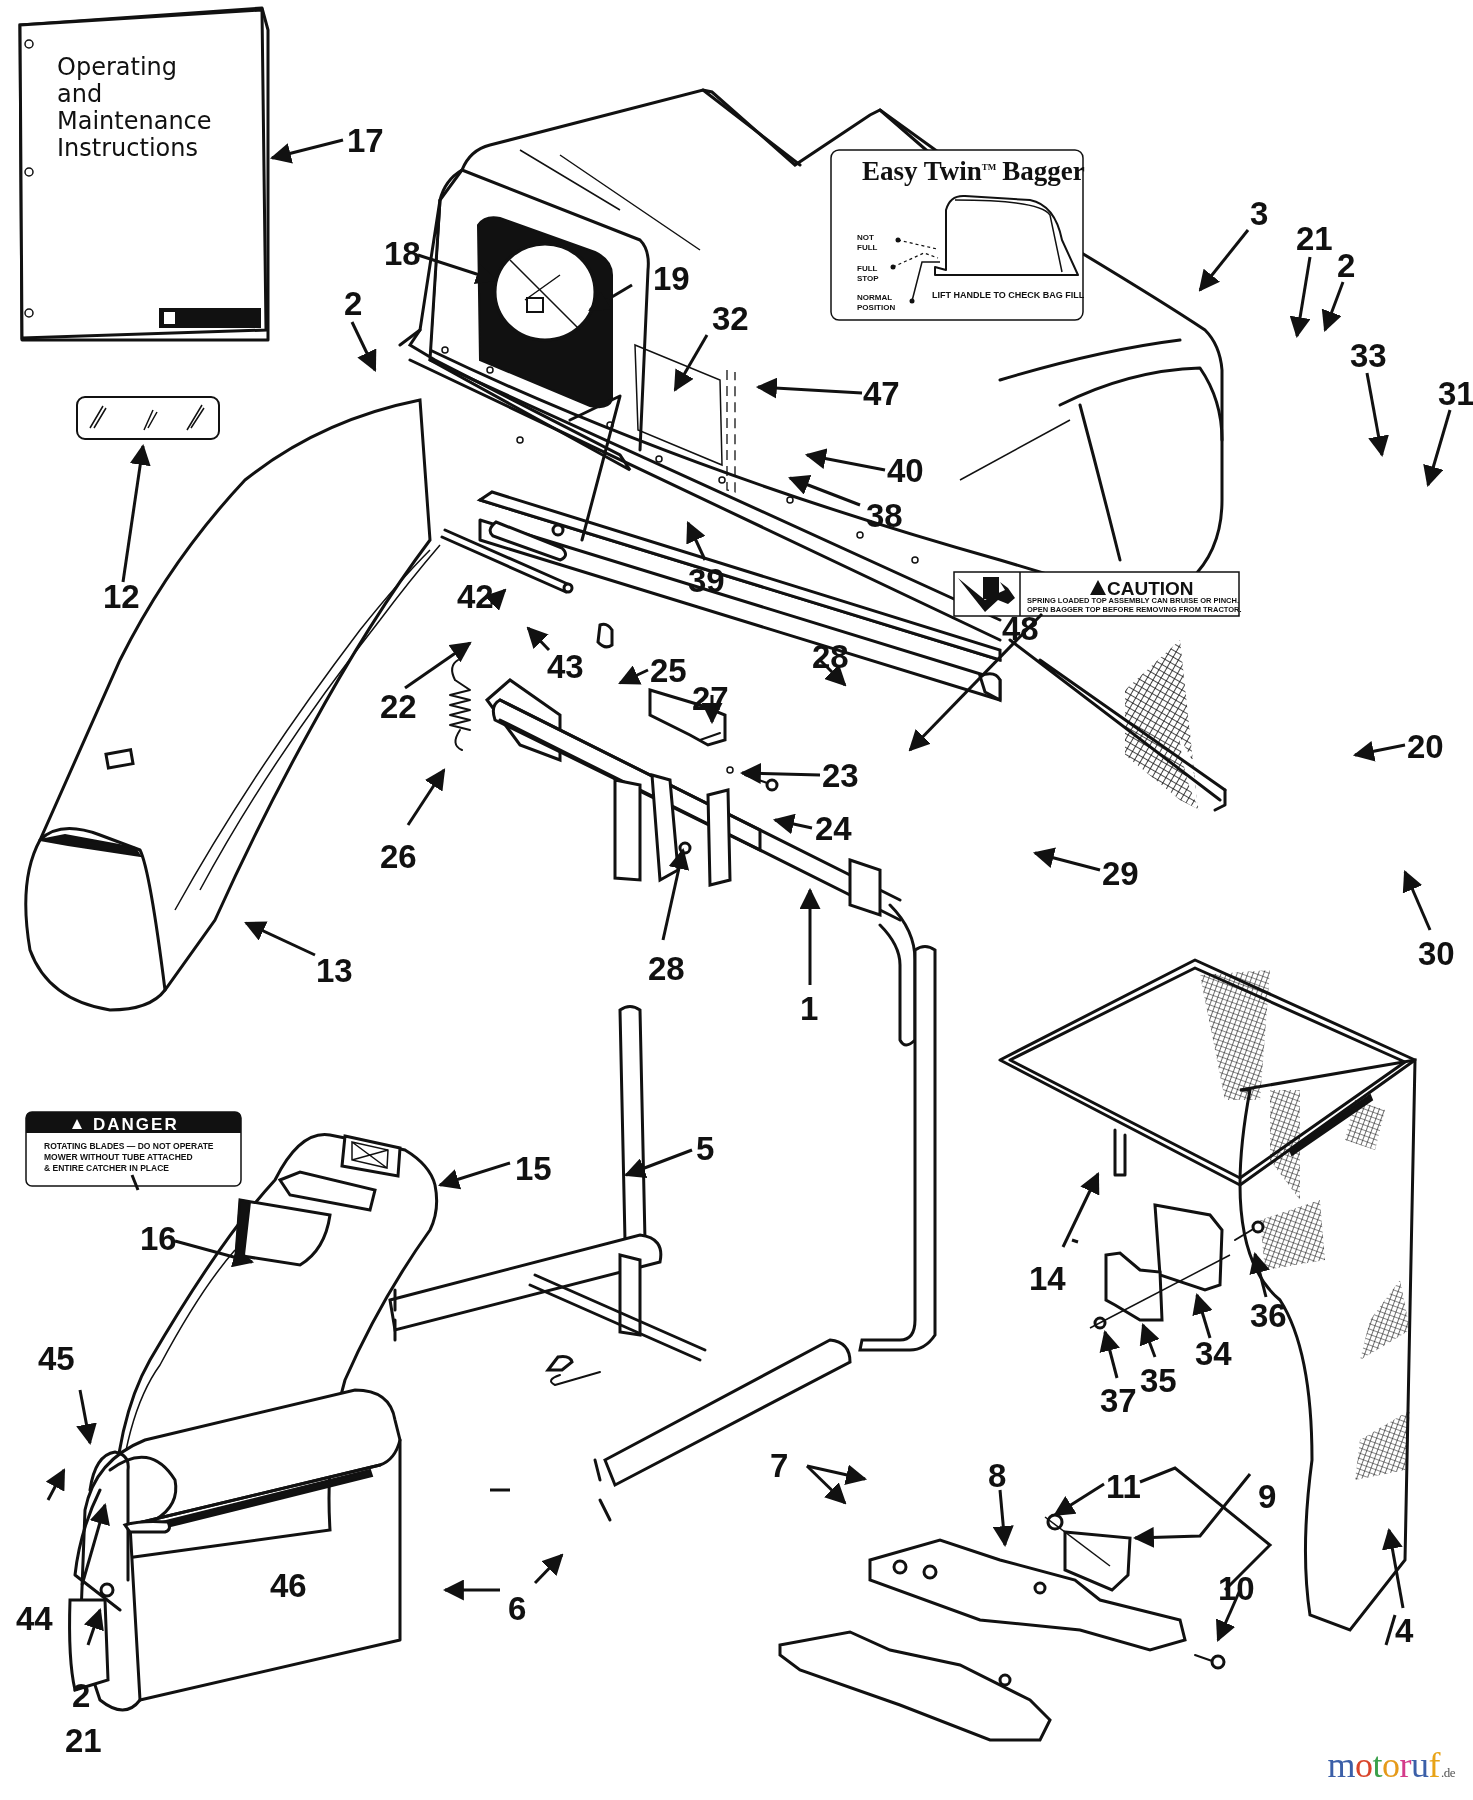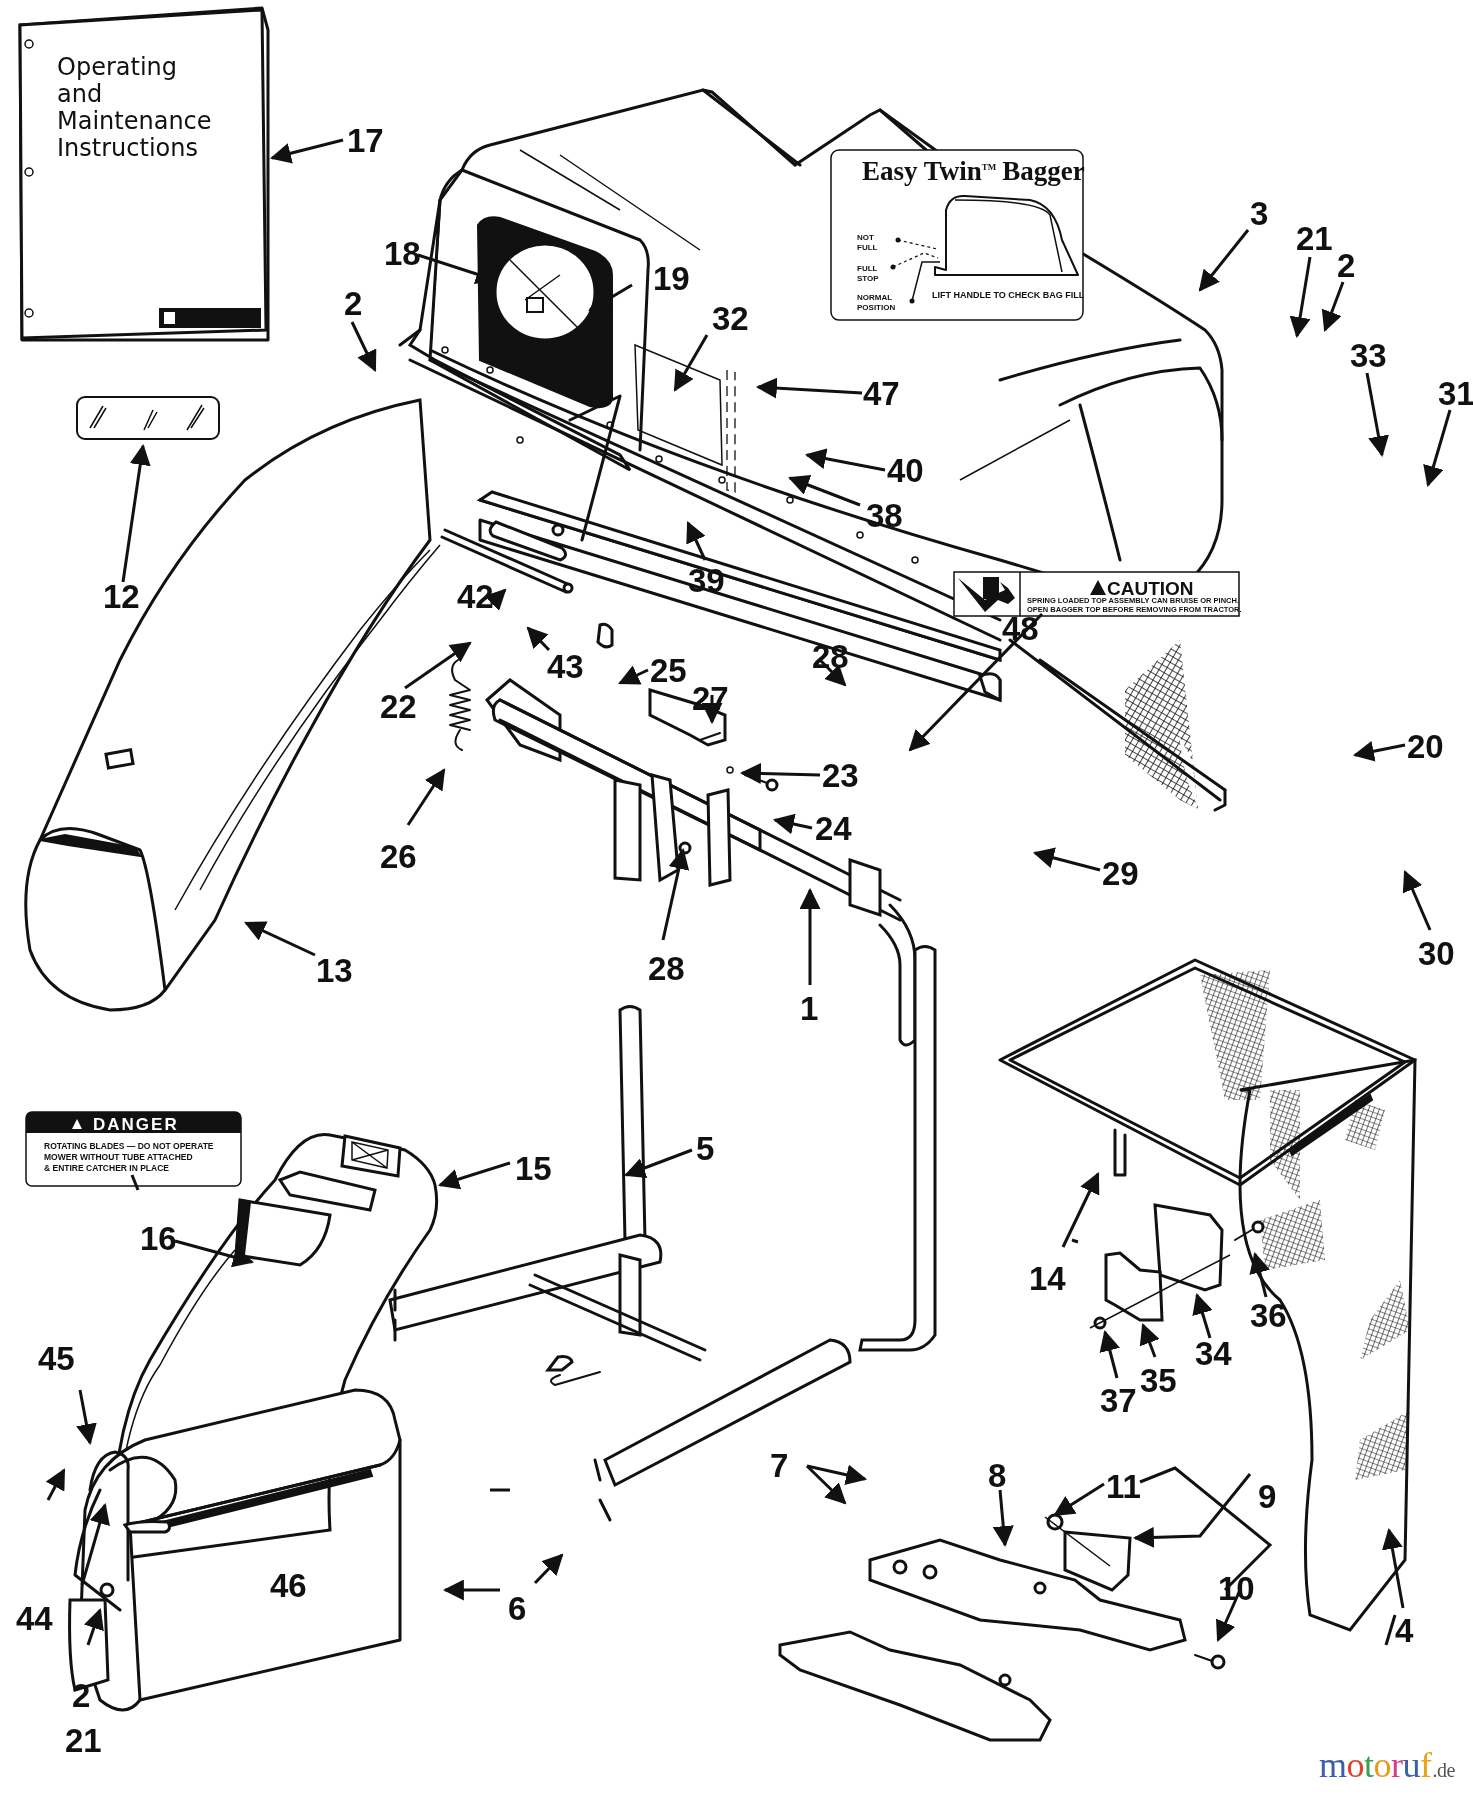--- a/index.html
+++ b/index.html
@@ -19,21 +19,21 @@
   .manual-title { font-family: "DejaVu Sans", sans-serif; font-size: 24px; fill: #111; }
   .decal-head { font-family: "Liberation Serif", serif; font-weight: bold; font-size: 27px; fill: #111; }
   .decal-small { font-family: "Liberation Sans", sans-serif; font-weight: bold; font-size: 8px; fill: #111; }
   .caution-head { font-family: "Liberation Sans", sans-serif; font-weight: bold; font-size: 19px; fill: #111; }
   .caution-body { font-family: "Liberation Sans", sans-serif; font-weight: bold; font-size: 7.5px; fill: #111; }
   .danger-head { font-family: "Liberation Sans", sans-serif; font-weight: bold; font-size: 17px; fill: #fff; letter-spacing: 2px; }
   .danger-body { font-family: "Liberation Sans", sans-serif; font-weight: bold; font-size: 8.5px; fill: #111; }
   #watermark { position: absolute; right: 18px; bottom: 14px; font-family: "Liberation Serif", serif;
                font-size: 36px; letter-spacing: -0.5px; }
   #watermark span { display: inline-block; }
-  #watermark .tld { font-size: 20px; color: #555; margin-left: 1px; }
+  #watermark .tld { font-size: 13px; color: #555; margin-left: 1px; }
 </style>
 </head>
 <body>
 
 <div id="stage">
 <svg width="1473" height="1800" viewBox="0 0 1473 1800" xmlns="http://www.w3.org/2000/svg">
   <defs>
     <pattern id="meshpat" width="6" height="6" patternUnits="userSpaceOnUse" patternTransform="rotate(30)">
       <rect width="6" height="6" fill="#fff"></rect>
       <path d="M0 0 L6 0 M0 0 L0 6" stroke="#111" stroke-width="1.6"></path>

